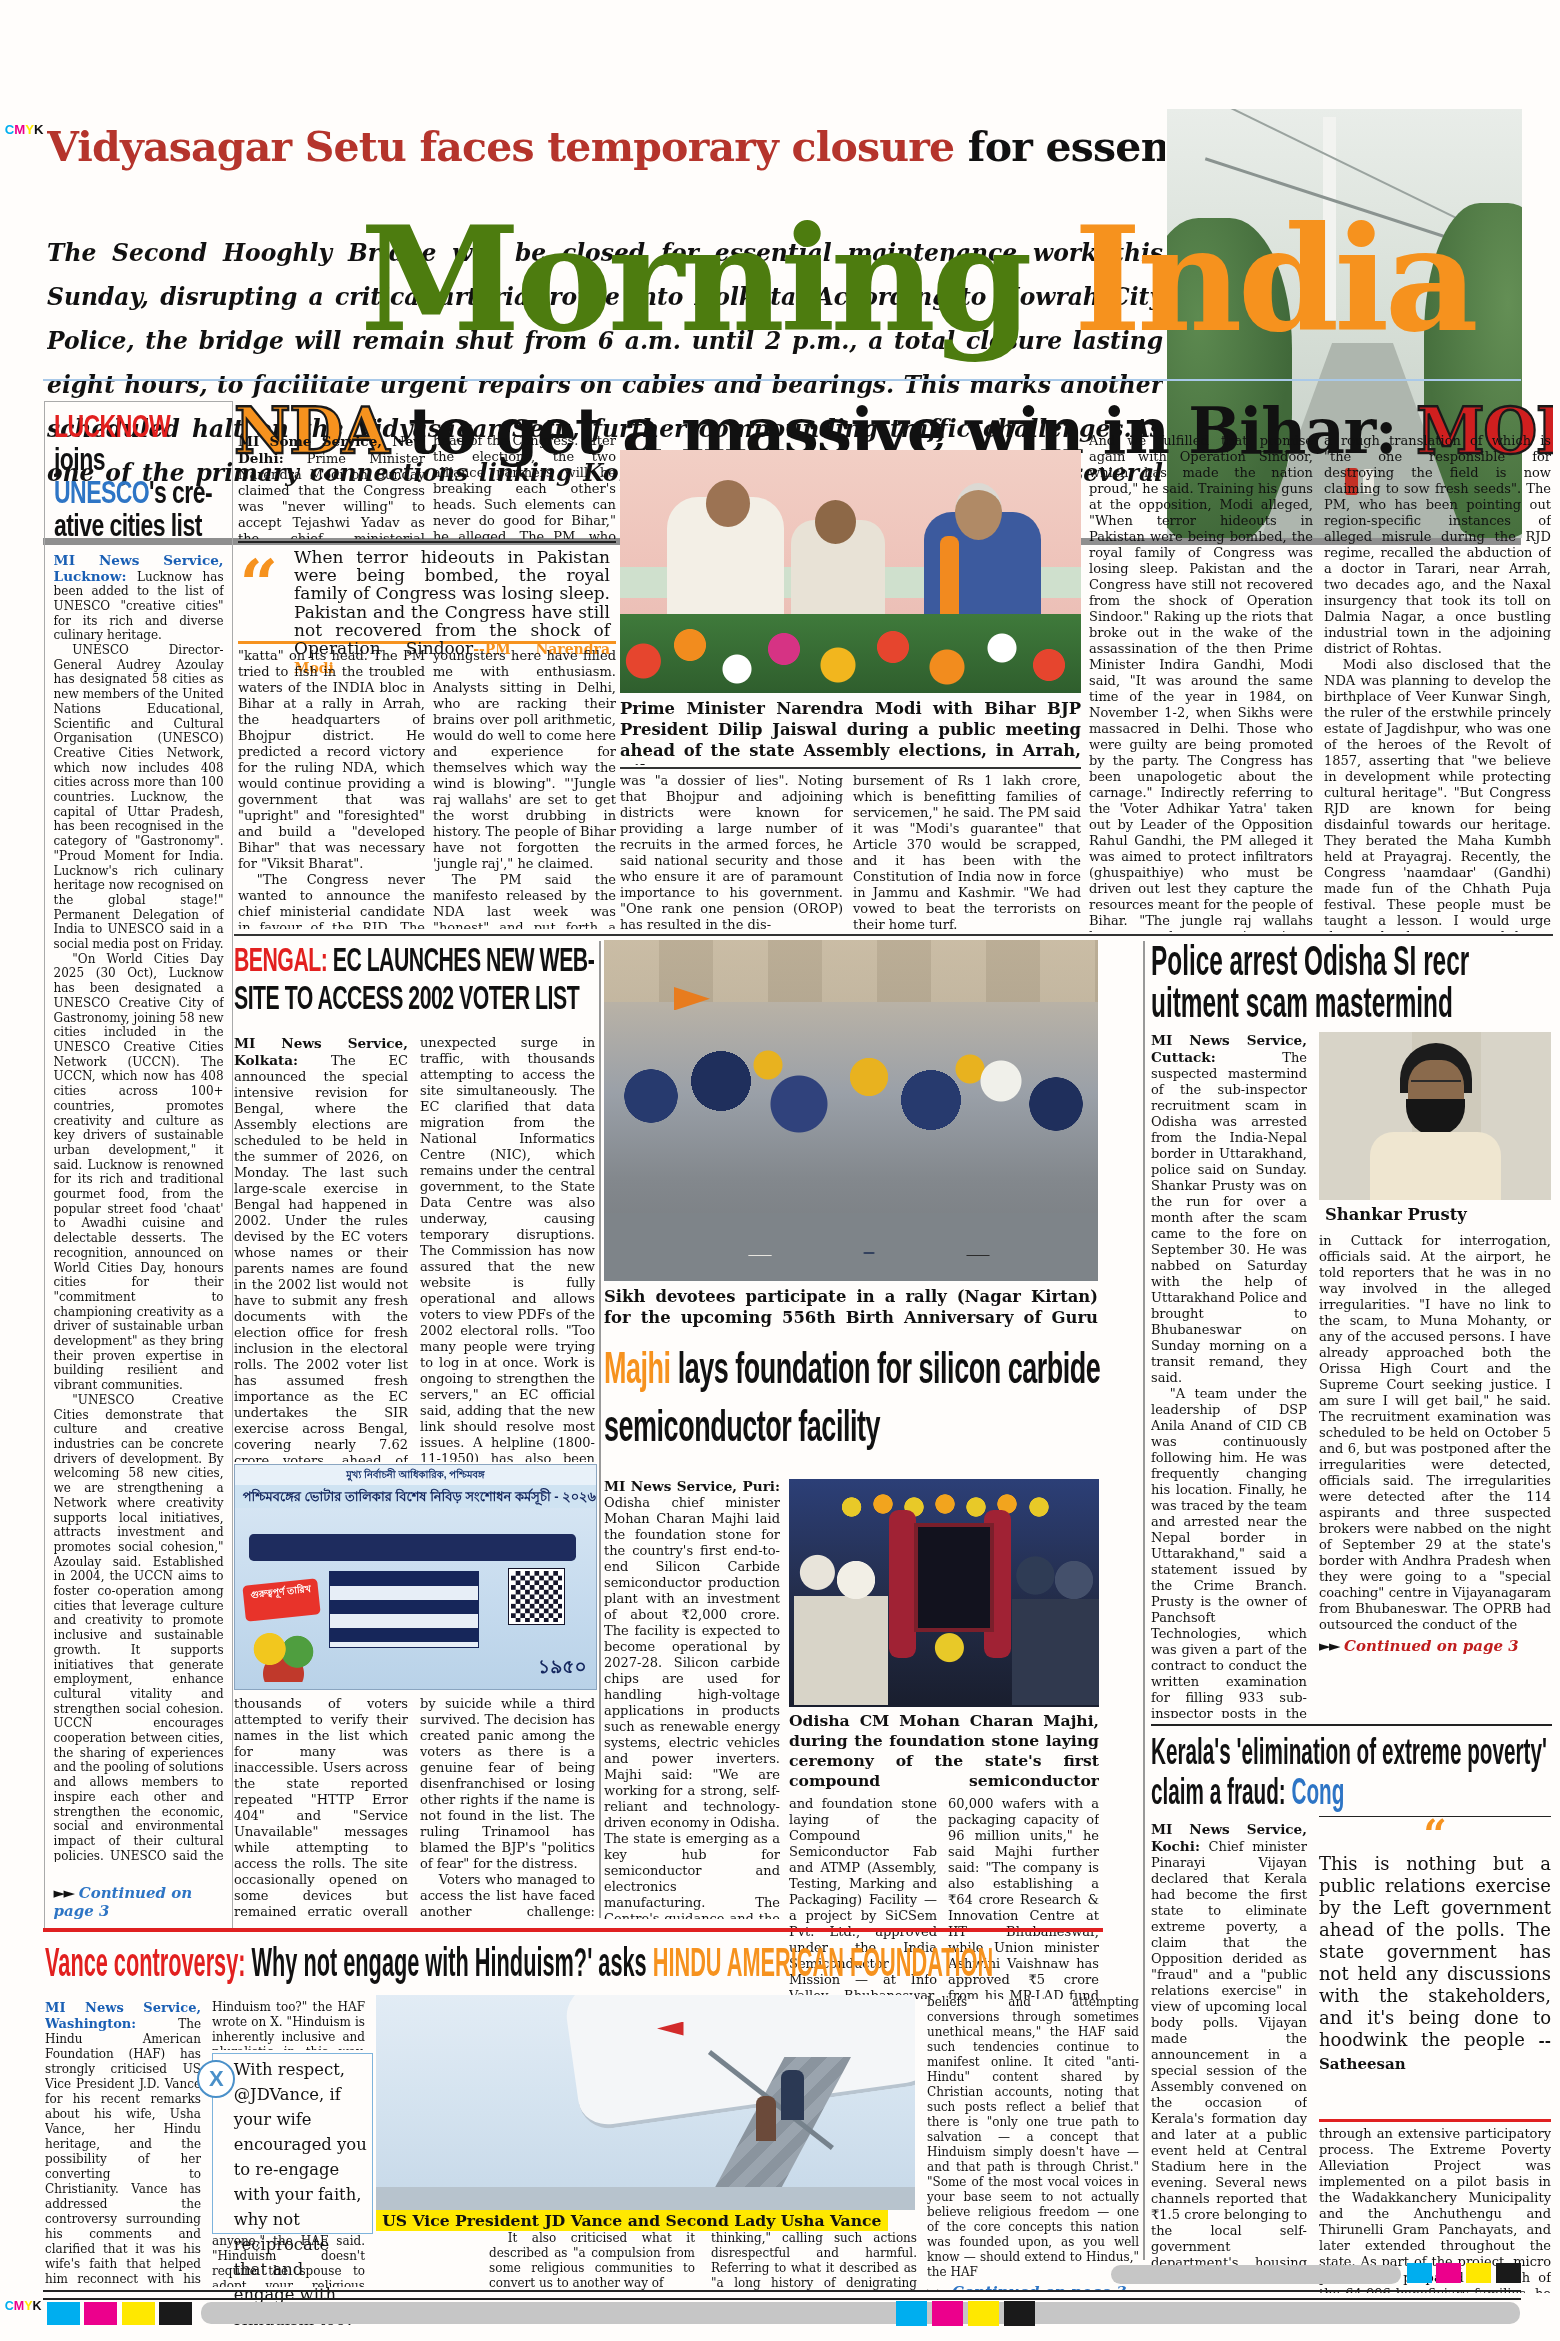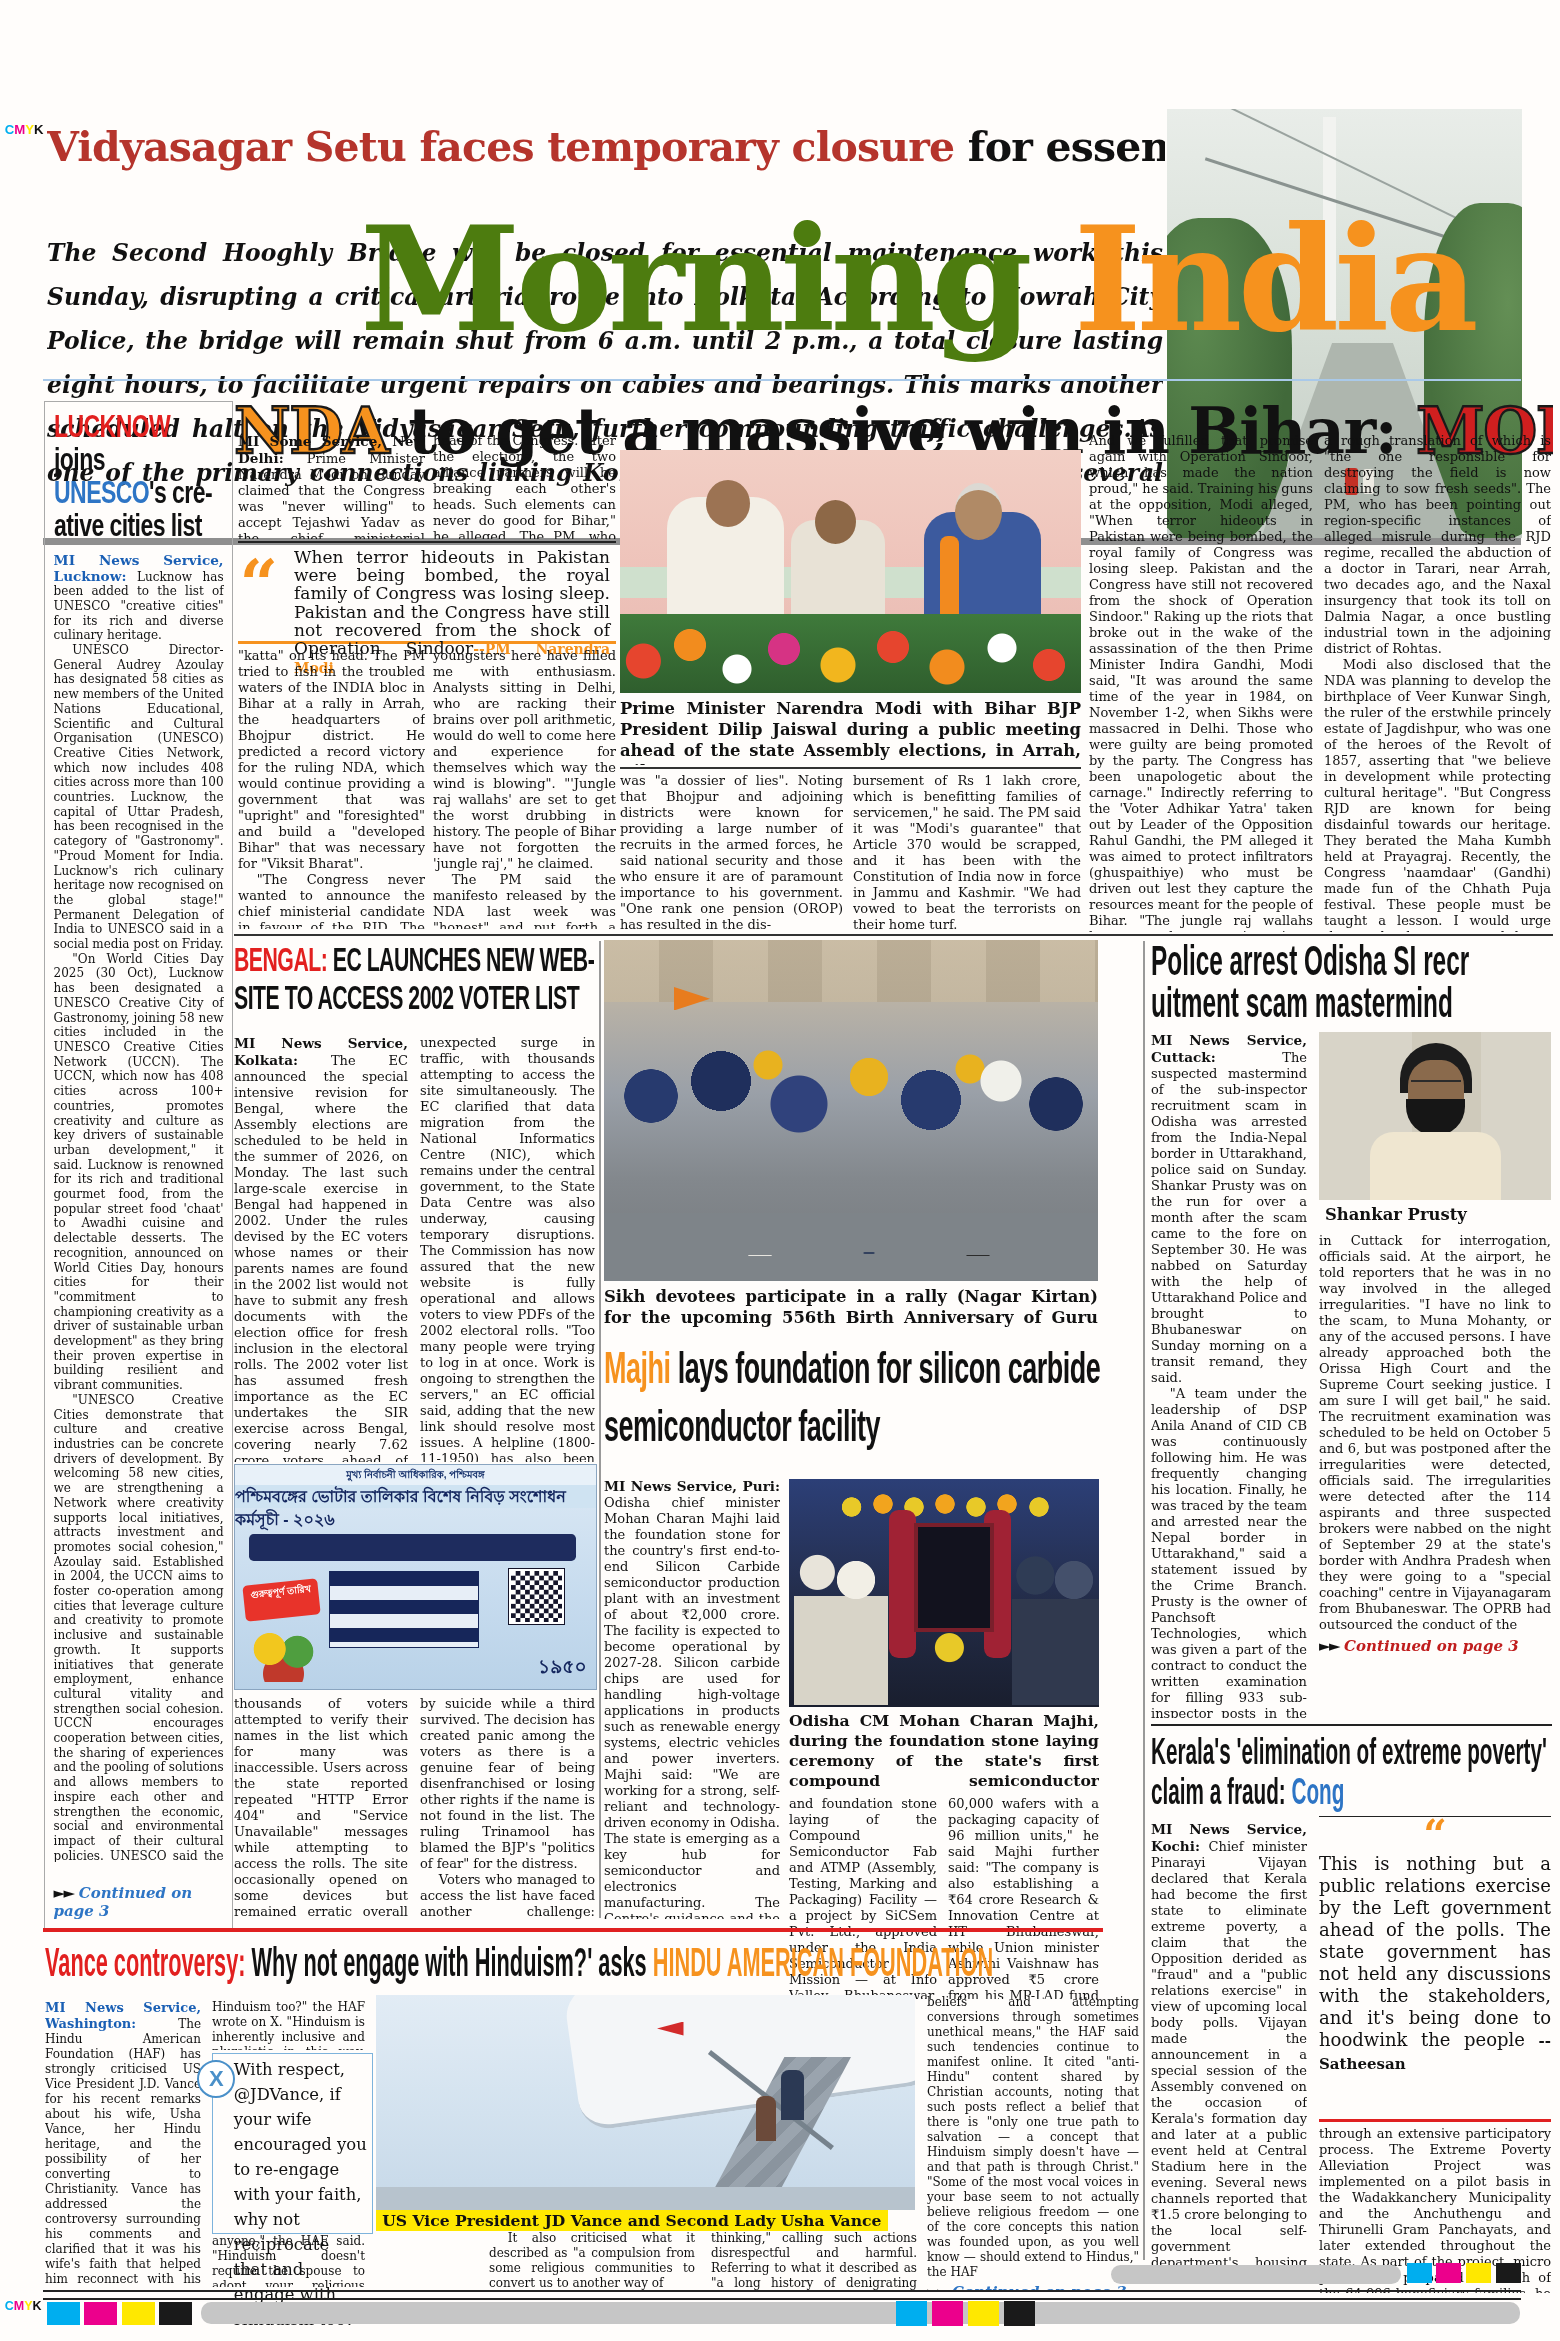--- a/index.html
+++ b/index.html
@@ -144,21 +144,21 @@
   <div class="abs body clip" style="left:234px;top:1035px;width:174px;height:427px;">
     <p><span class="byline">MI News Service, Kolkata:</span> <span>The EC announced the special intensive revision for Bengal, where the Assembly elections are scheduled to be held in the summer of 2026, on Monday. The last such large-scale exercise in Bengal had happened in 2002. Under the rules devised by the EC voters whose names or their parents names are found in the 2002 list would not have to submit any fresh documents with the election office for fresh inclusion in the electoral rolls. The 2002 voter list has assumed fresh importance as the EC undertakes the SIR exercise across Bengal, covering nearly 7.62 crore voters, ahead of next summer's Assembly elections. In 2002, there were around 4.58 crore voters in Bengal. Since the announcement</span></p>
   </div>
   <div class="abs body clip" style="left:420px;top:1035px;width:175px;height:427px;">
     <p>unexpected surge in traffic, with thousands attempting to access the site simultaneously. The EC clarified that data migration from the National Informatics Centre (NIC), which remains under the central government, to the State Data Centre was also underway, causing temporary disruptions. The Commission has now assured that the new website is fully operational and allows voters to view PDFs of the 2002 electoral rolls. "Too many people were trying to log in at once. Work is ongoing to strengthen the servers," an EC official said, adding that the new link should resolve most issues. A helpline (1800-11-1950) has also been launched, though many callers reported long waits.</p>
 
   </div>
 
   <div class="abs photo sans" style="left:234px;top:1464px;width:361px;height:224px;background:linear-gradient(180deg,#dce9f5 0%,#c6dbee 60%,#b9d2e8 100%);border:0.8px solid #8aa5c0;">
     <div style="height:20px;background:#e8f1f9;color:#15306b;font-weight:bold;font-size:10px;text-align:center;line-height:20px;">মুখ্য নির্বাচনী আধিকারিক, পশ্চিমবঙ্গ</div>
-    <div style="height:23.4px;background:#cfe3f2;color:#14265e;font-weight:bold;font-size:16px;text-align:left;line-height:23.4px;">পশ্চিমবঙ্গের ভোটার তালিকার বিশেষ নিবিড় সংশোধন কর্মসূচী - ২০২৬</div>
+    <div style="height:23.4px;background:#cfe3f2;color:#14265e;font-weight:bold;font-size:13px;text-align:right;line-height:23.4px;">পশ্চিমবঙ্গের ভোটার তালিকার বিশেষ নিবিড় সংশোধন কর্মসূচী - ২০২৬</div>
     <div class="abs" style="left:14px;top:69px;width:327px;height:26.5px;background:#1e2c5e;border-radius:4.7px;"></div>
     <div class="abs" style="left:94px;top:106px;width:148px;height:75px;background:repeating-linear-gradient(180deg,#16265a 0 14px,#e7eef7 14px 28px);border:0.8px solid #16265a;"></div>
     <div class="abs" style="left:274px;top:104px;width:51px;height:51px;background:repeating-conic-gradient(#14142a 0% 25%,#ffffff 0% 50%) 0 0/9.4px 9.4px;border:2.3px solid #fff;outline:0.8px solid #14142a;"></div>
     <div class="abs" style="left:9.4px;top:117px;width:75px;height:34px;background:#e8332a;color:#fff;font-weight:bold;font-size:9.4px;text-align:center;line-height:15.6px;transform:rotate(-6deg);border-radius:4.7px;padding-top:1.6px;">গুরুত্বপূর্ণ তারিখ</div>
     <div class="abs" style="left:14px;top:162px;width:69px;height:55px;background:radial-gradient(circle at 30% 40%,#f2c71e 15.6px,transparent 16.4px),radial-gradient(circle at 70% 45%,#4f9e3f 15.6px,transparent 16.4px),radial-gradient(circle at 50% 85%,#c0392b 20px,transparent 21px);"></div>
     <div class="abs" style="right:9.4px;bottom:4.7px;color:#14265e;font-weight:bold;font-size:18.7px;">১৯৫০</div>
   </div>
 
   <div class="abs body clip" style="left:234px;top:1696px;width:174px;height:224px;">
     <p>thousands of voters attempted to verify their names in the list which for many was inaccessible. Users across the state reported repeated "HTTP Error 404" and "Service Unavailable" messages while attempting to access the rolls. The site occasionally opened on some devices but remained erratic overall According to the Election Commission, the server crash occurred due to an</p>

